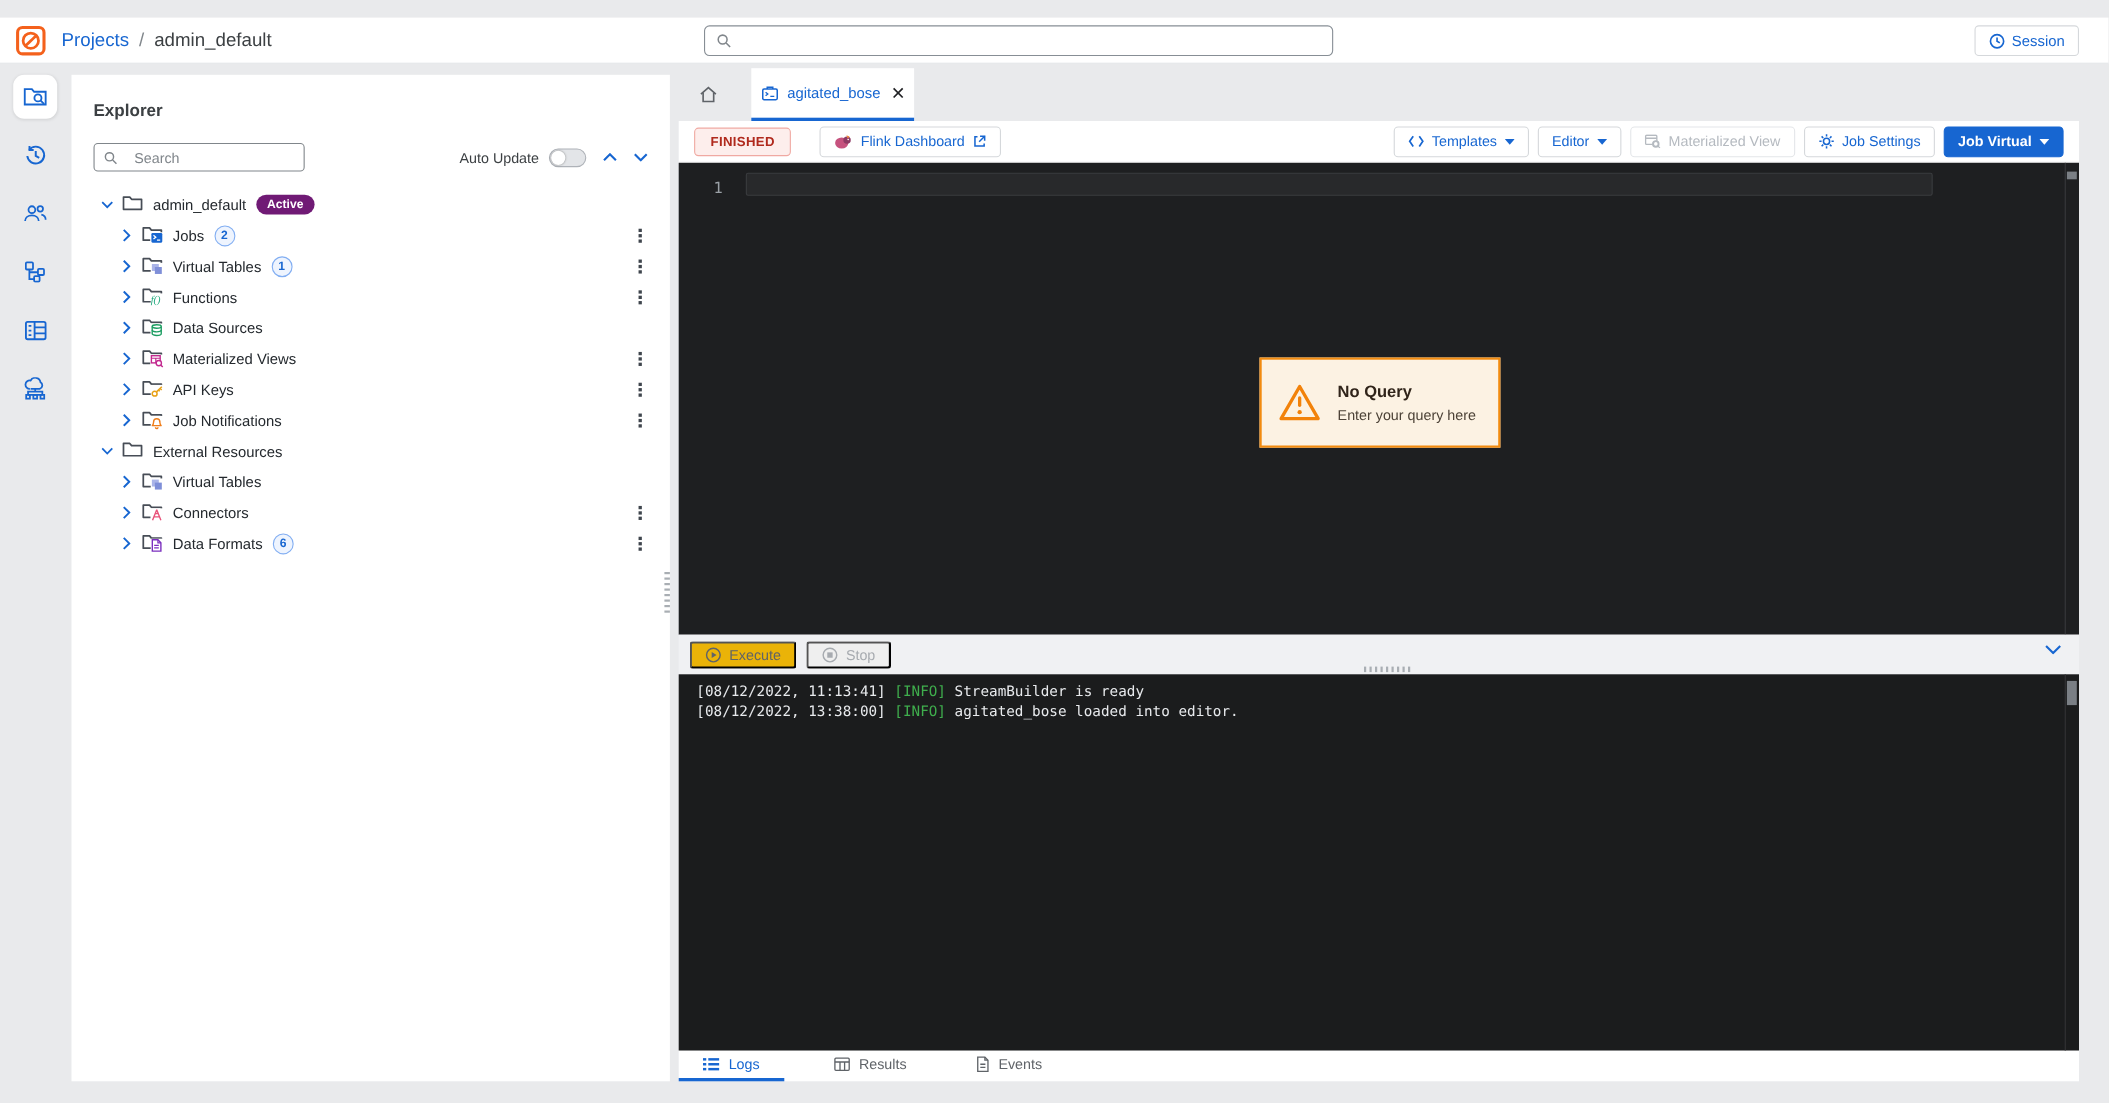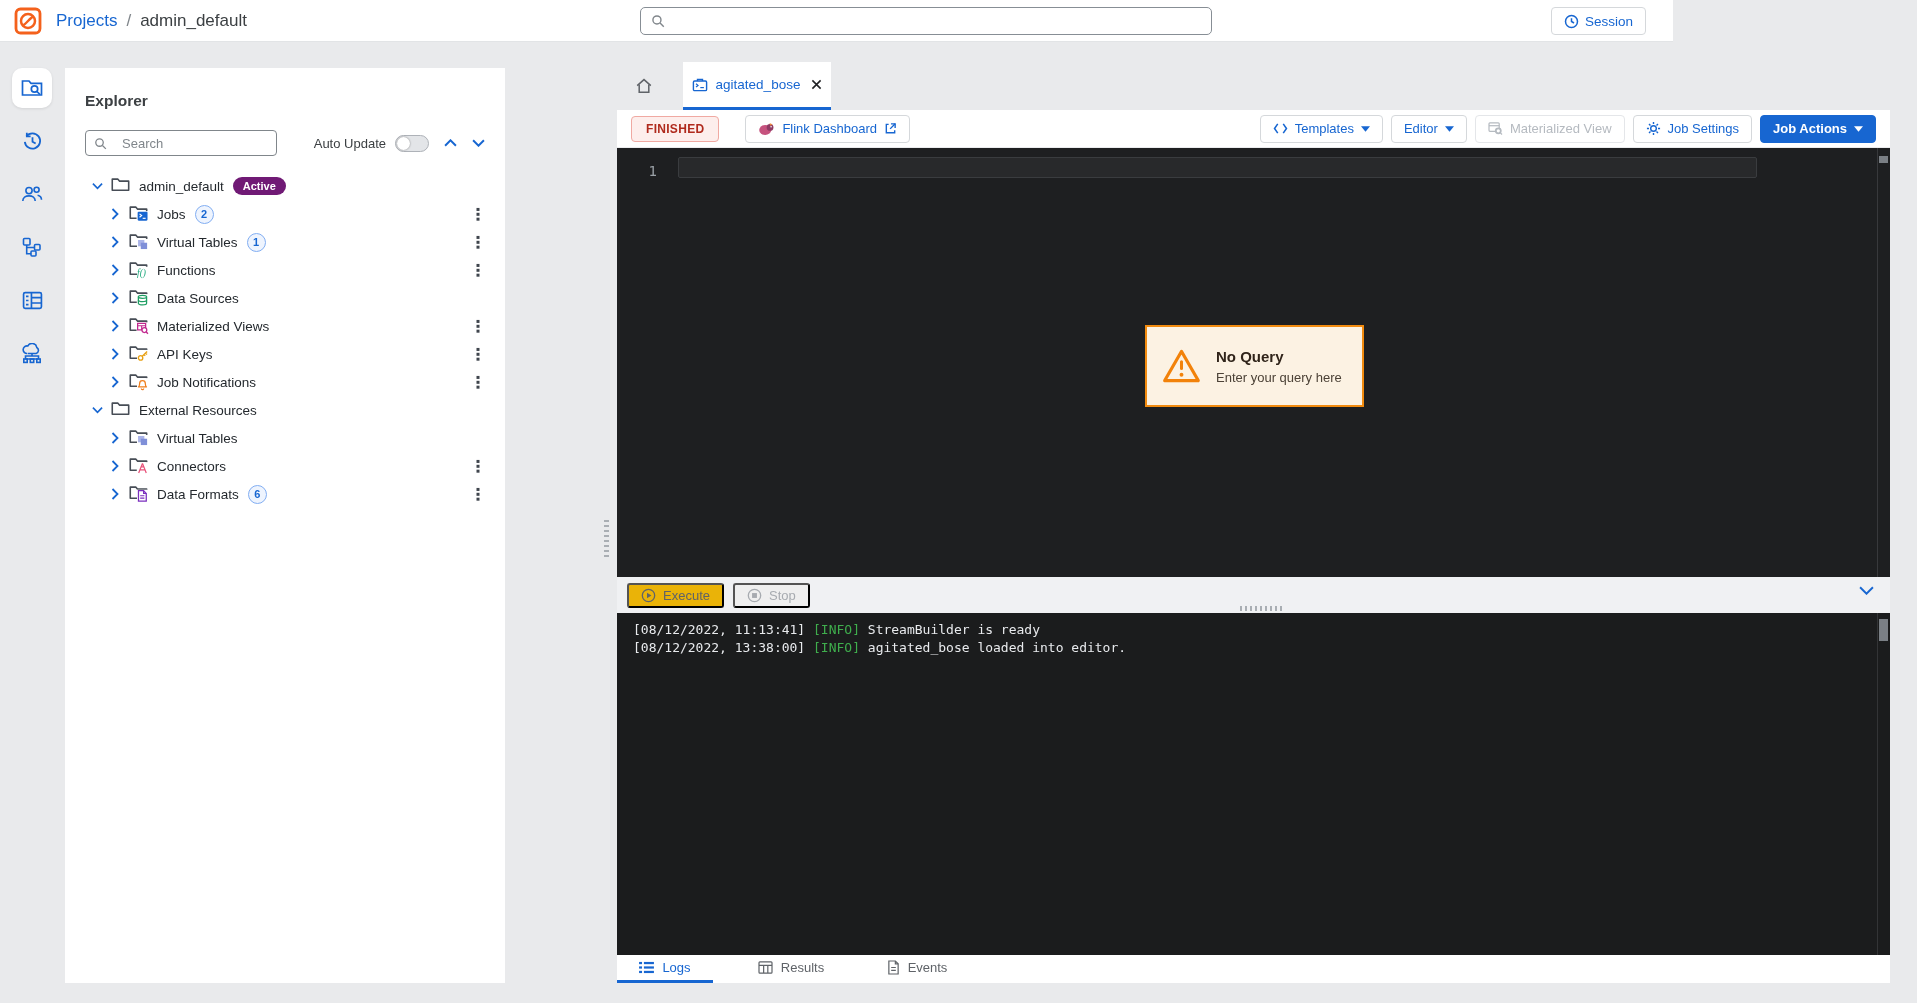--- a/index.html
+++ b/index.html
@@ -4,21 +4,21 @@
 <style>
   * { margin:0; padding:0; box-sizing:border-box; }
   html,body { width:1917px; height:1003px; overflow:hidden; }
   body {
     font-family:"Liberation Sans", sans-serif;
     background:#e9eaec; color:#24292e; position:relative; font-size:13px;
   }
   svg { display:block; }
 
   
-  .topbar { position:absolute; left:0; top:0; width:1673px; height:42px; background:#fff;
+  .topbar { position:absolute; left:0; top:16px; width:1917px; height:42px; background:#fff;
     border-bottom:1px solid #e2e4e6; display:flex; align-items:center; padding:16px 14px; z-index:30; }
   .logo { width:28px; height:28px; }
   .breadcrumb { display:flex; align-items:baseline; gap:9px; margin-left:14px; font-size:17px; }
   .crumb-root { color:#1766d1; cursor:pointer; }
   .crumb-sep { color:#80868b; }
   .crumb-cur { color:#3c4043; }
   .global-search { position:absolute; left:640px; top:7px; width:572px; height:28px; background:#fff;
     border:1px solid #878e95; border-radius:5px; display:flex; align-items:center; gap:8px; padding:0 10px; color:#80868b; }
   .global-search input { border:none; outline:none; flex:1; font-size:13.5px; font-family:inherit; color:#3c4043; }
   .global-search input::placeholder { color:#80868b; }
@@ -26,21 +26,21 @@
     border-radius:4px; display:inline-flex; align-items:center; gap:6px; padding:0 12px; color:#1766d1; font-size:13.5px; cursor:pointer; }
 
   
   .rail { position:absolute; left:0; top:42px; width:64px; bottom:0; display:flex; flex-direction:column;
     align-items:center; padding-top:26px; gap:13px; }
   .rail-item { width:40px; height:40px; border-radius:10px; display:flex; align-items:center; justify-content:center;
     color:#1766d1; cursor:pointer; }
   .rail-item.active { background:#fff; box-shadow:0 1px 3px rgba(0,0,0,.10); }
 
   
-  .explorer { position:absolute; left:65px; top:68px; width:440px; height:915px; background:#fff; }
+  .explorer { position:absolute; left:65px; top:68px; width:544px; height:915px; background:#fff; }
   .exp-title { padding:24px 20px 0 20px; font-size:15.5px; color:#3c4043; }
   .exp-controls { display:flex; align-items:center; margin:20px 20px 0 20px; }
   .exp-search { width:192px; height:26px; border:1px solid #80868b; border-radius:4px; display:flex;
     align-items:center; gap:15px; padding:0 8px; color:#80868b; background:#fff; }
   .exp-search input { border:none; outline:none; width:100%; font-size:13px; font-family:inherit; color:#3c4043; }
   .exp-search input::placeholder { color:#80868b; }
   .exp-spacer { flex:1; }
   .auto-label { font-size:13px; color:#3c4043; margin-right:9px; }
   .toggle { width:34px; height:17px; border-radius:9px; background:#e3e5e8; border:1px solid #aeb2b8; position:relative; cursor:pointer; }
   .toggle .knob { position:absolute; left:1px; top:1px; width:13px; height:13px; border-radius:50%; background:#fff;
@@ -610,21 +610,21 @@
           <svg viewBox="0 0 16 16" width="15" height="15">
               <g stroke="currentColor" stroke-width="1.5" fill="none">
                 <circle cx="8" cy="8" r="3"></circle>
                 <path d="M8 1v2.2M8 12.8V15M1 8h2.2M12.8 8H15M3.2 3.2l1.6 1.6M11.2 11.2l1.6 1.6M12.8 3.2l-1.6 1.6M4.8 11.2l-1.6 1.6"></path>
               </g>
             </svg>
         </span>
         <span>Job Settings</span>
       </button>
       <button class="btn primary">
-        <span>Job Actions</span>
+        <span>Job Virtual</span>
         <span>
             <svg viewBox="0 0 10 6" width="9" height="6">
               <path d="M0 0 h10 L5 6 z" fill="currentColor"></path>
             </svg>
           </span>
       </button>
     </div>
   </div>
 
   <div class="editor">

